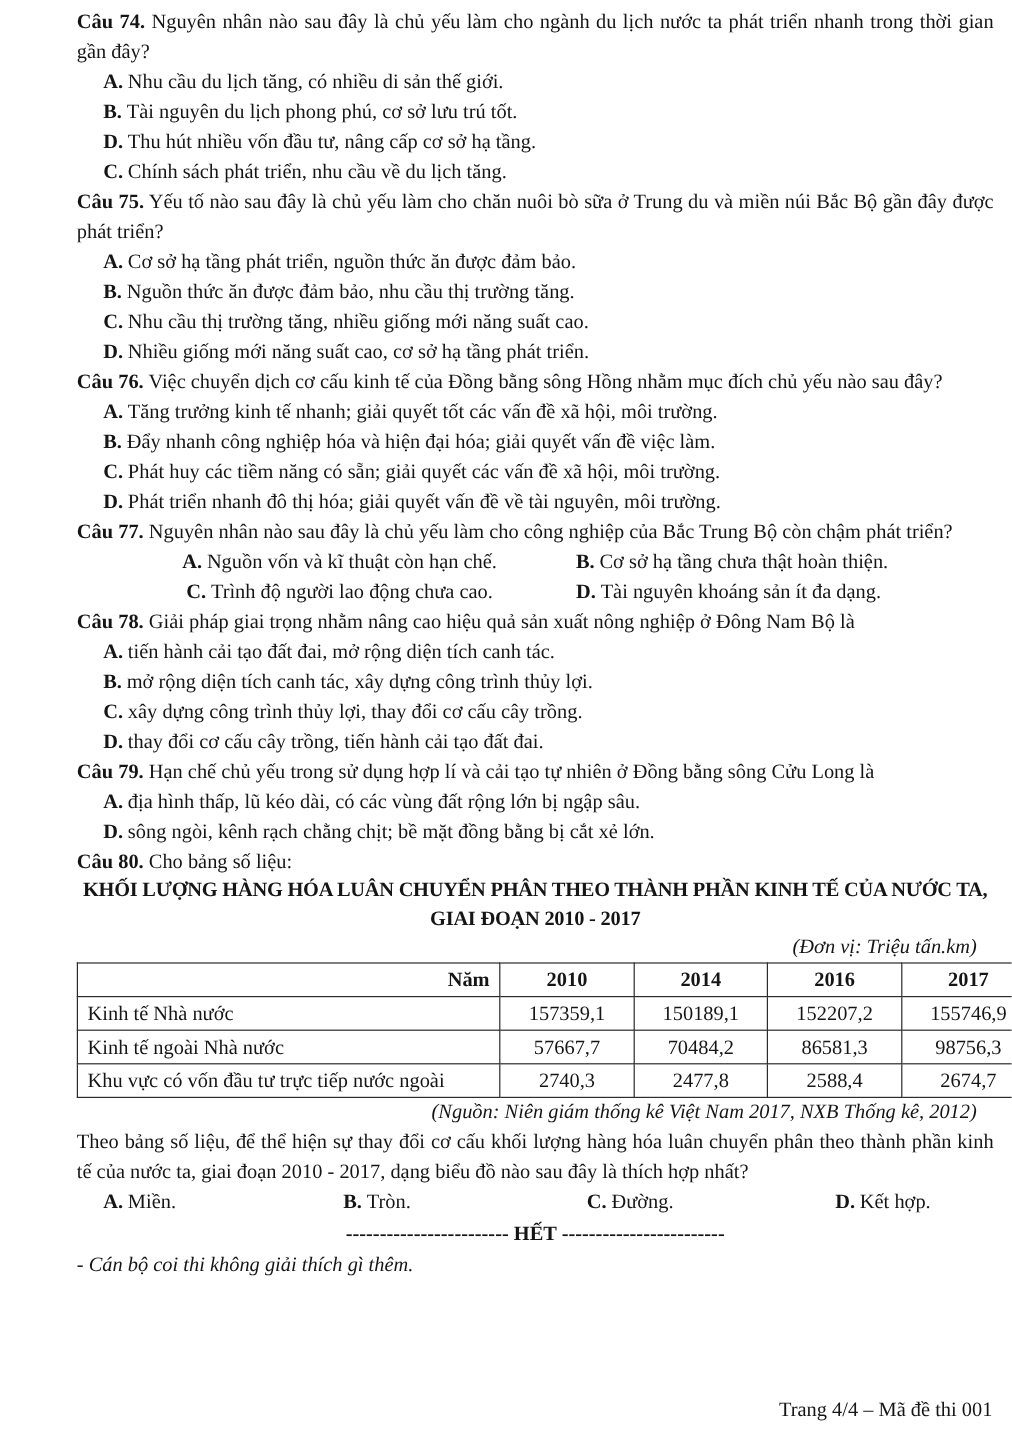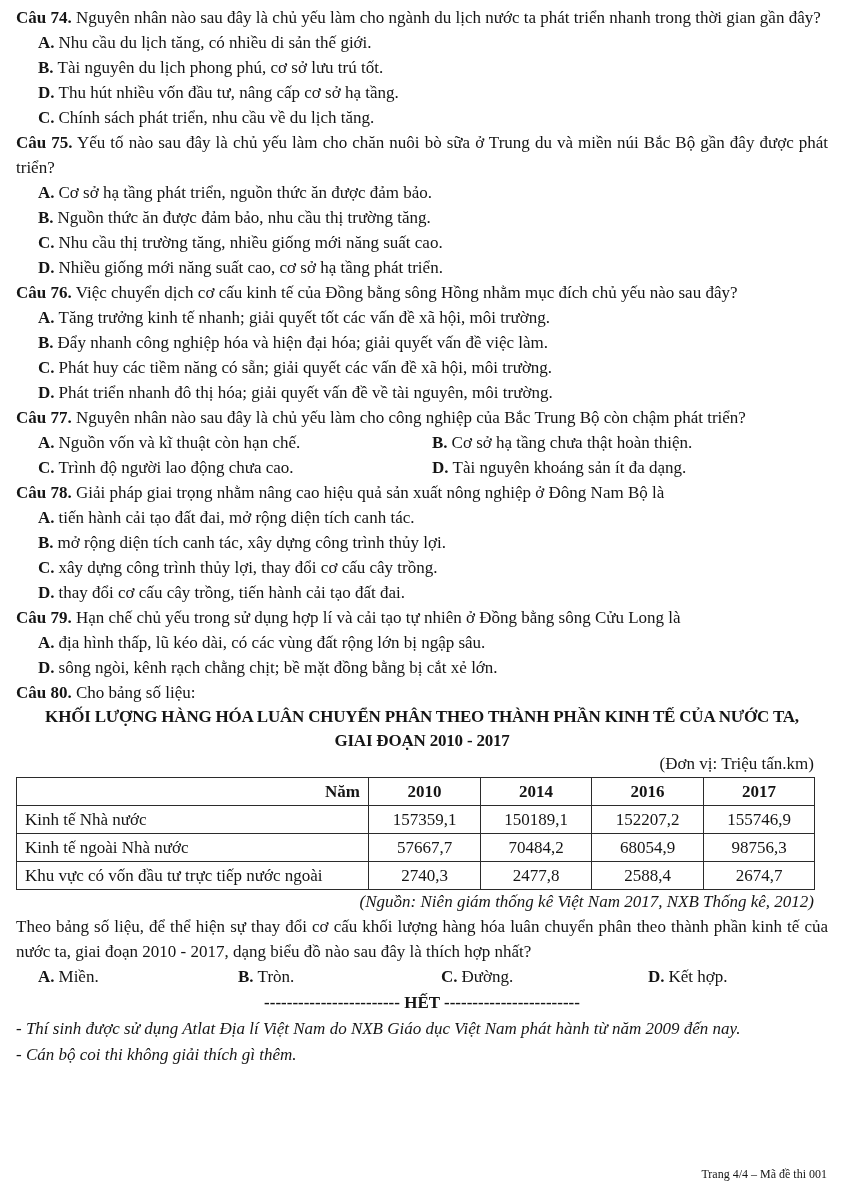--- a/index.html
+++ b/index.html
@@ -6,41 +6,41 @@
   body {
     width: 843px; height: 1200px;
     background: #ffffff;
     color: #151515;
     font-family: "Liberation Serif", "DejaVu Serif", serif;
     font-size: 17px;
     line-height: 25px;
     position: relative;
     overflow: hidden;
   }
-  .page { padding: 5px 15px 0 16px; }
+  .page { padding: 5px 15px 0 16px; margin-left: 48px; }
 
   .q { margin: 0; }
   .q-head { text-align: justify; margin: 0; }
   .q-num { font-weight: bold; }
   .opts { padding-left: 22px; }
   .opt { display: block; }
   .opt-letter { font-weight: bold; margin-right: 4px; }
 
   .opt-pair { display: flex; padding-left: 22px; }
-  .opt-pair .opt:first-child { width: 394px; flex: none; }
+  .opt-pair .opt:first-child { width: 394px; flex: none; text-align: center; }
   .opt-pair .opt:last-child { flex: 1; }
 
   .opt-quad { display: flex; padding-left: 22px; }
   .opt-quad .opt:nth-child(1) { width: 200px; flex: none; }
   .opt-quad .opt:nth-child(2) { width: 203px; flex: none; }
   .opt-quad .opt:nth-child(3) { width: 207px; flex: none; }
   .opt-quad .opt:nth-child(4) { flex: 1; }
 
   .tbl-title { text-align: center; line-height: 24px; letter-spacing: -0.2px; font-weight: bold; }
-  .unit-line { text-align: right; line-height: 22px; padding-right: 14px; }
+  .unit-line { text-align: right; font-style: italic; line-height: 22px; padding-right: 14px; }
   .source-line { text-align: right; font-style: italic; line-height: 24px; padding-right: 14px; }
 
   table.data {
     border-collapse: collapse;
     margin: 2px 0 0 0;
     table-layout: fixed;
     width: 798px;
   }
   table.data td, table.data th {
     border: 1.4px solid #2b2b2b;
@@ -51,21 +51,21 @@
   }
   table.data th { text-align: right; font-weight: bold; }
   table.data th.year, table.data td.num { text-align: center; }
 
   .end-line { text-align: center; font-weight: bold; line-height: 27px; }
   .note { font-style: italic; line-height: 26px; }
 
   .page-footer {
     position: absolute;
     right: 16px; top: 1162px;
-    font-size: 12px;
+    font-size: 17px;
   }
 </style>
 </head>
 <body>
 
 <div class="page">
 
   <div class="q">
     <p class="q-head"><span class="q-num">Câu 74.</span> <span>Nguyên nhân nào sau đây là chủ yếu làm cho ngành du lịch nước ta phát triển nhanh trong thời gian gần đây?</span></p>
     <div class="opts">
@@ -152,21 +152,21 @@
         <td>Kinh tế Nhà nước</td>
         <td class="num">157359,1</td>
         <td class="num">150189,1</td>
         <td class="num">152207,2</td>
         <td class="num">155746,9</td>
       </tr>
       <tr>
         <td>Kinh tế ngoài Nhà nước</td>
         <td class="num">57667,7</td>
         <td class="num">70484,2</td>
-        <td class="num">68054,9</td>
+        <td class="num">86581,3</td>
         <td class="num">98756,3</td>
       </tr>
       <tr>
         <td>Khu vực có vốn đầu tư trực tiếp nước ngoài</td>
         <td class="num">2740,3</td>
         <td class="num">2477,8</td>
         <td class="num">2588,4</td>
         <td class="num">2674,7</td>
       </tr>
     </tbody>
@@ -176,18 +176,17 @@
     <p class="q-head">Theo bảng số liệu, để thể hiện sự thay đổi cơ cấu khối lượng hàng hóa luân chuyển phân theo thành phần kinh tế của nước ta, giai đoạn 2010 - 2017, dạng biểu đồ nào sau đây là thích hợp nhất?</p>
     <div class="opt-quad">
       <span class="opt"><span class="opt-letter">A.</span><span>Miền.</span></span>
       <span class="opt"><span class="opt-letter">B.</span><span>Tròn.</span></span>
       <span class="opt"><span class="opt-letter">C.</span><span>Đường.</span></span>
       <span class="opt"><span class="opt-letter">D.</span><span>Kết hợp.</span></span>
     </div>
   </div>
 
   <div class="end-line">------------------------ HẾT ------------------------</div>
-  <div class="note">- Thí sinh được sử dụng Atlat Địa lí Việt Nam do NXB Giáo dục Việt Nam phát hành từ năm 2009 đến nay.</div>
   <div class="note">- Cán bộ coi thi không giải thích gì thêm.</div>
 
 </div>
 
 <div class="page-footer">Trang 4/4 – Mã đề thi 001</div>
 
 </body></html>

